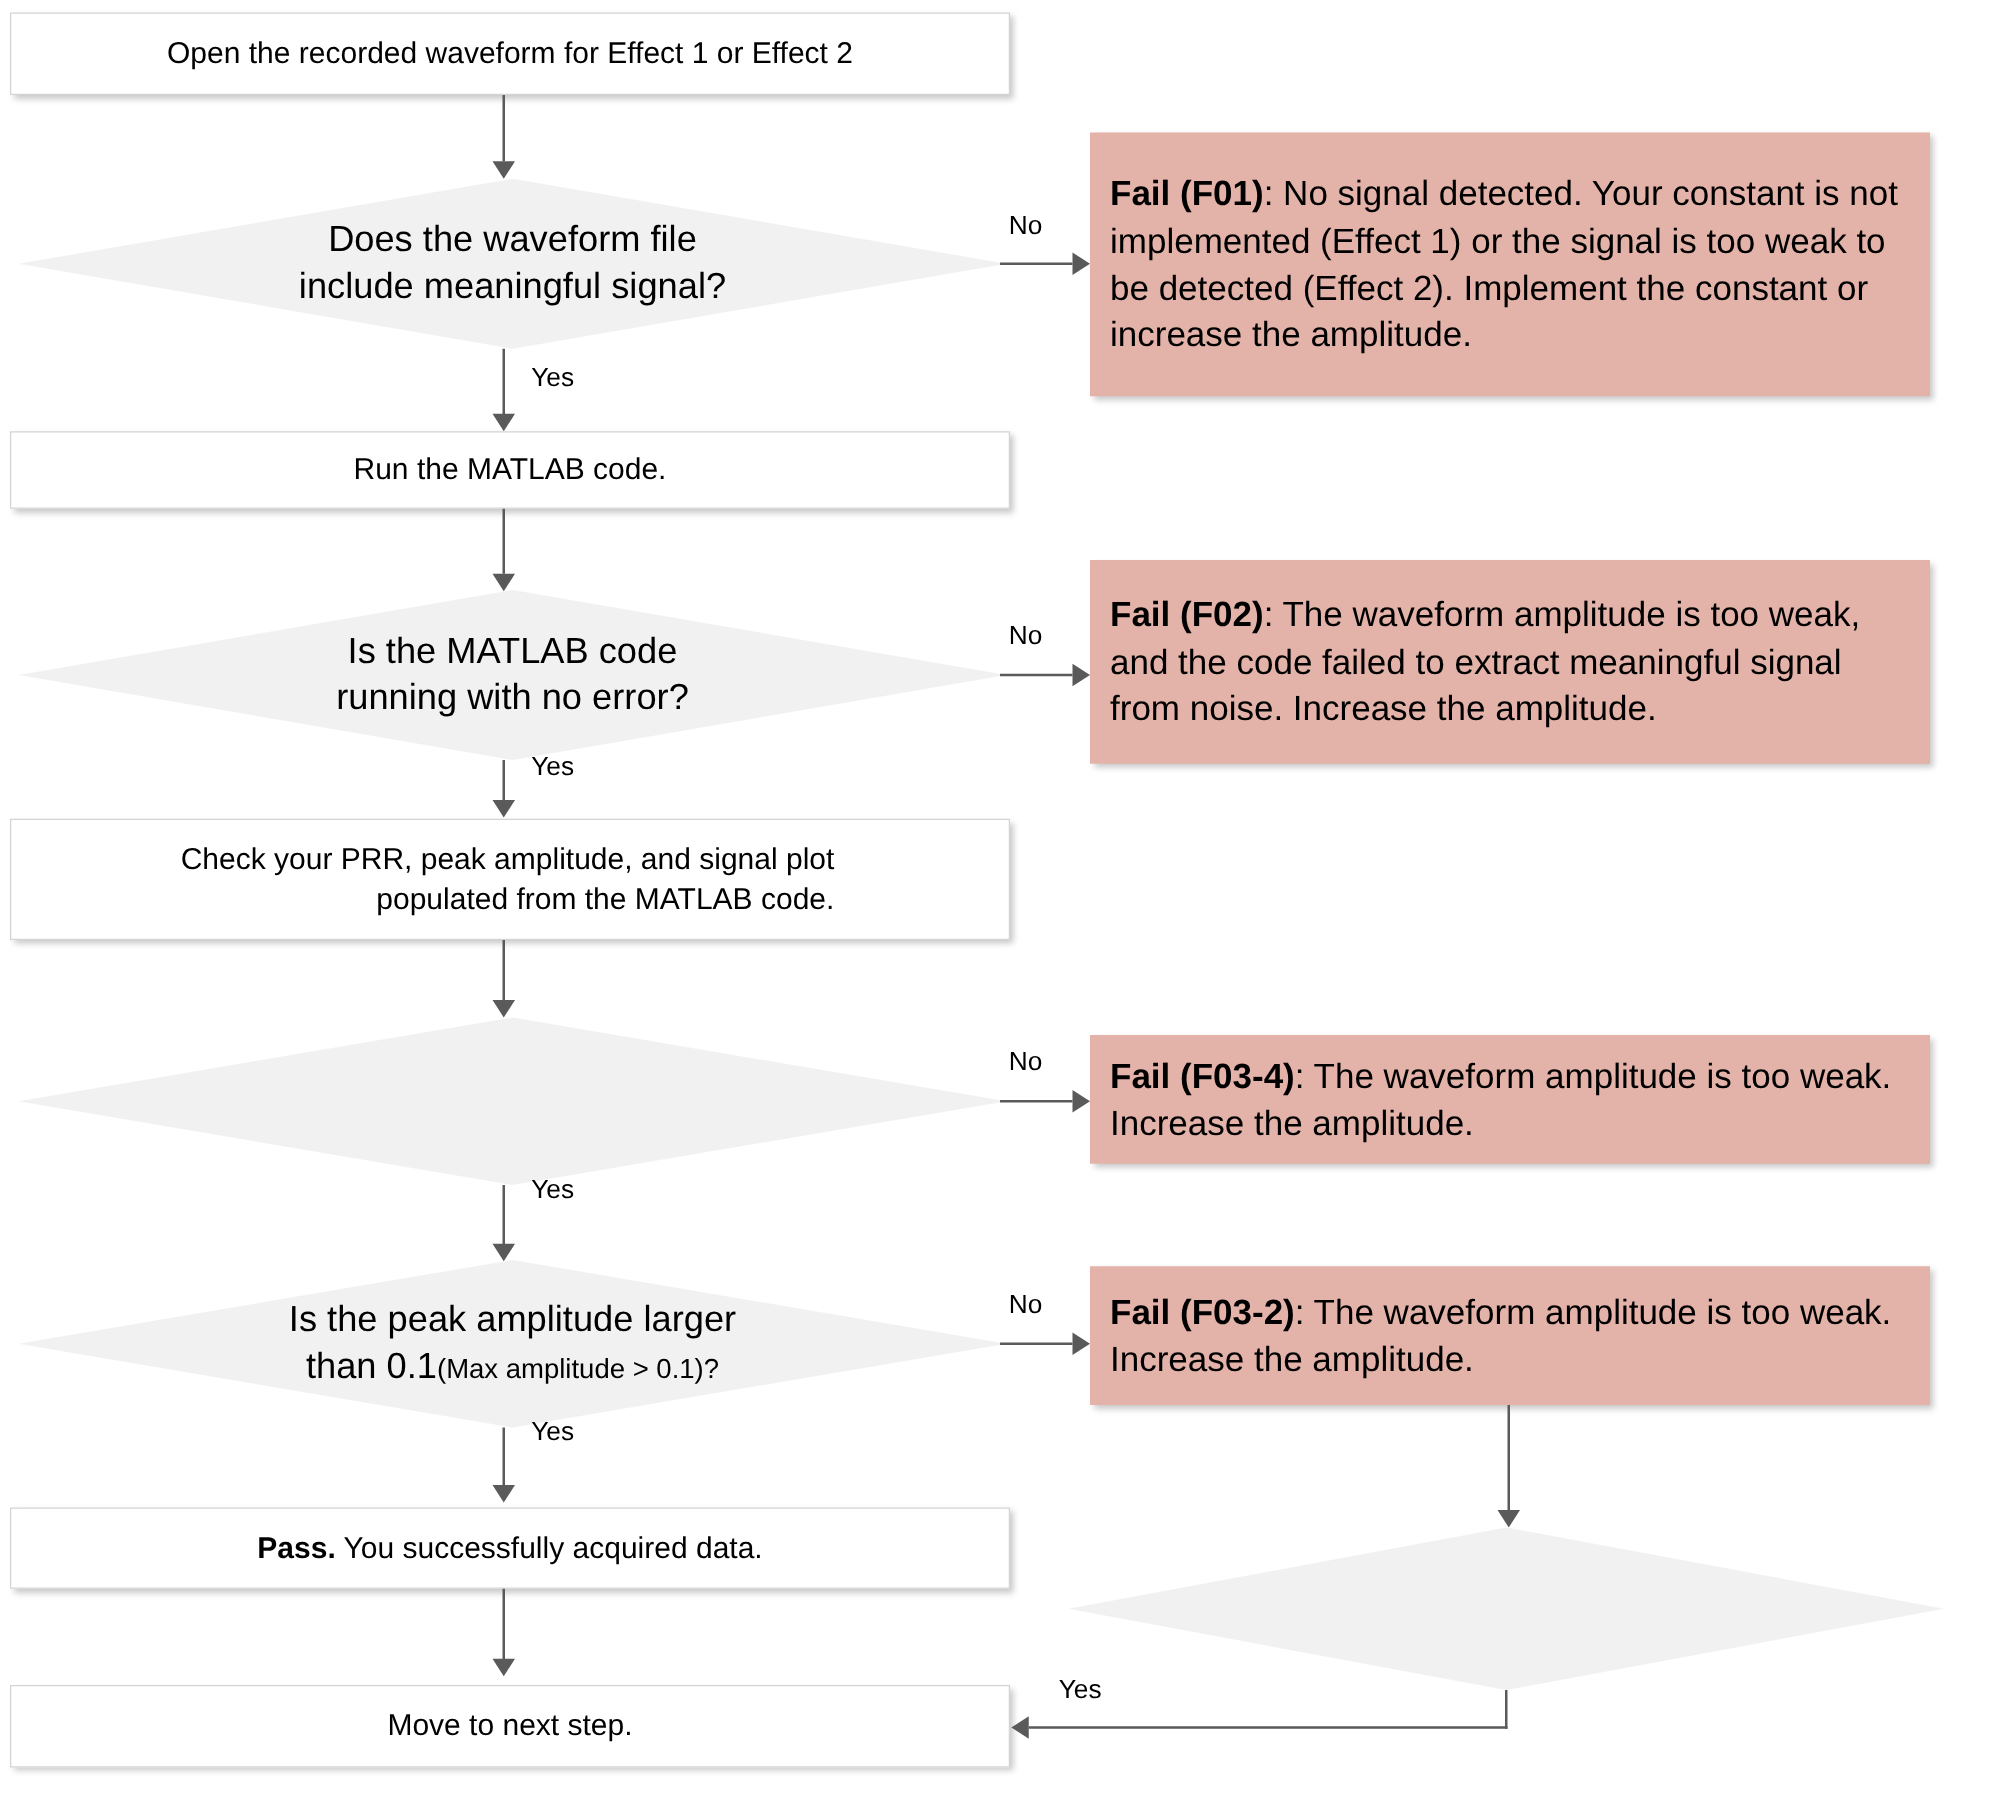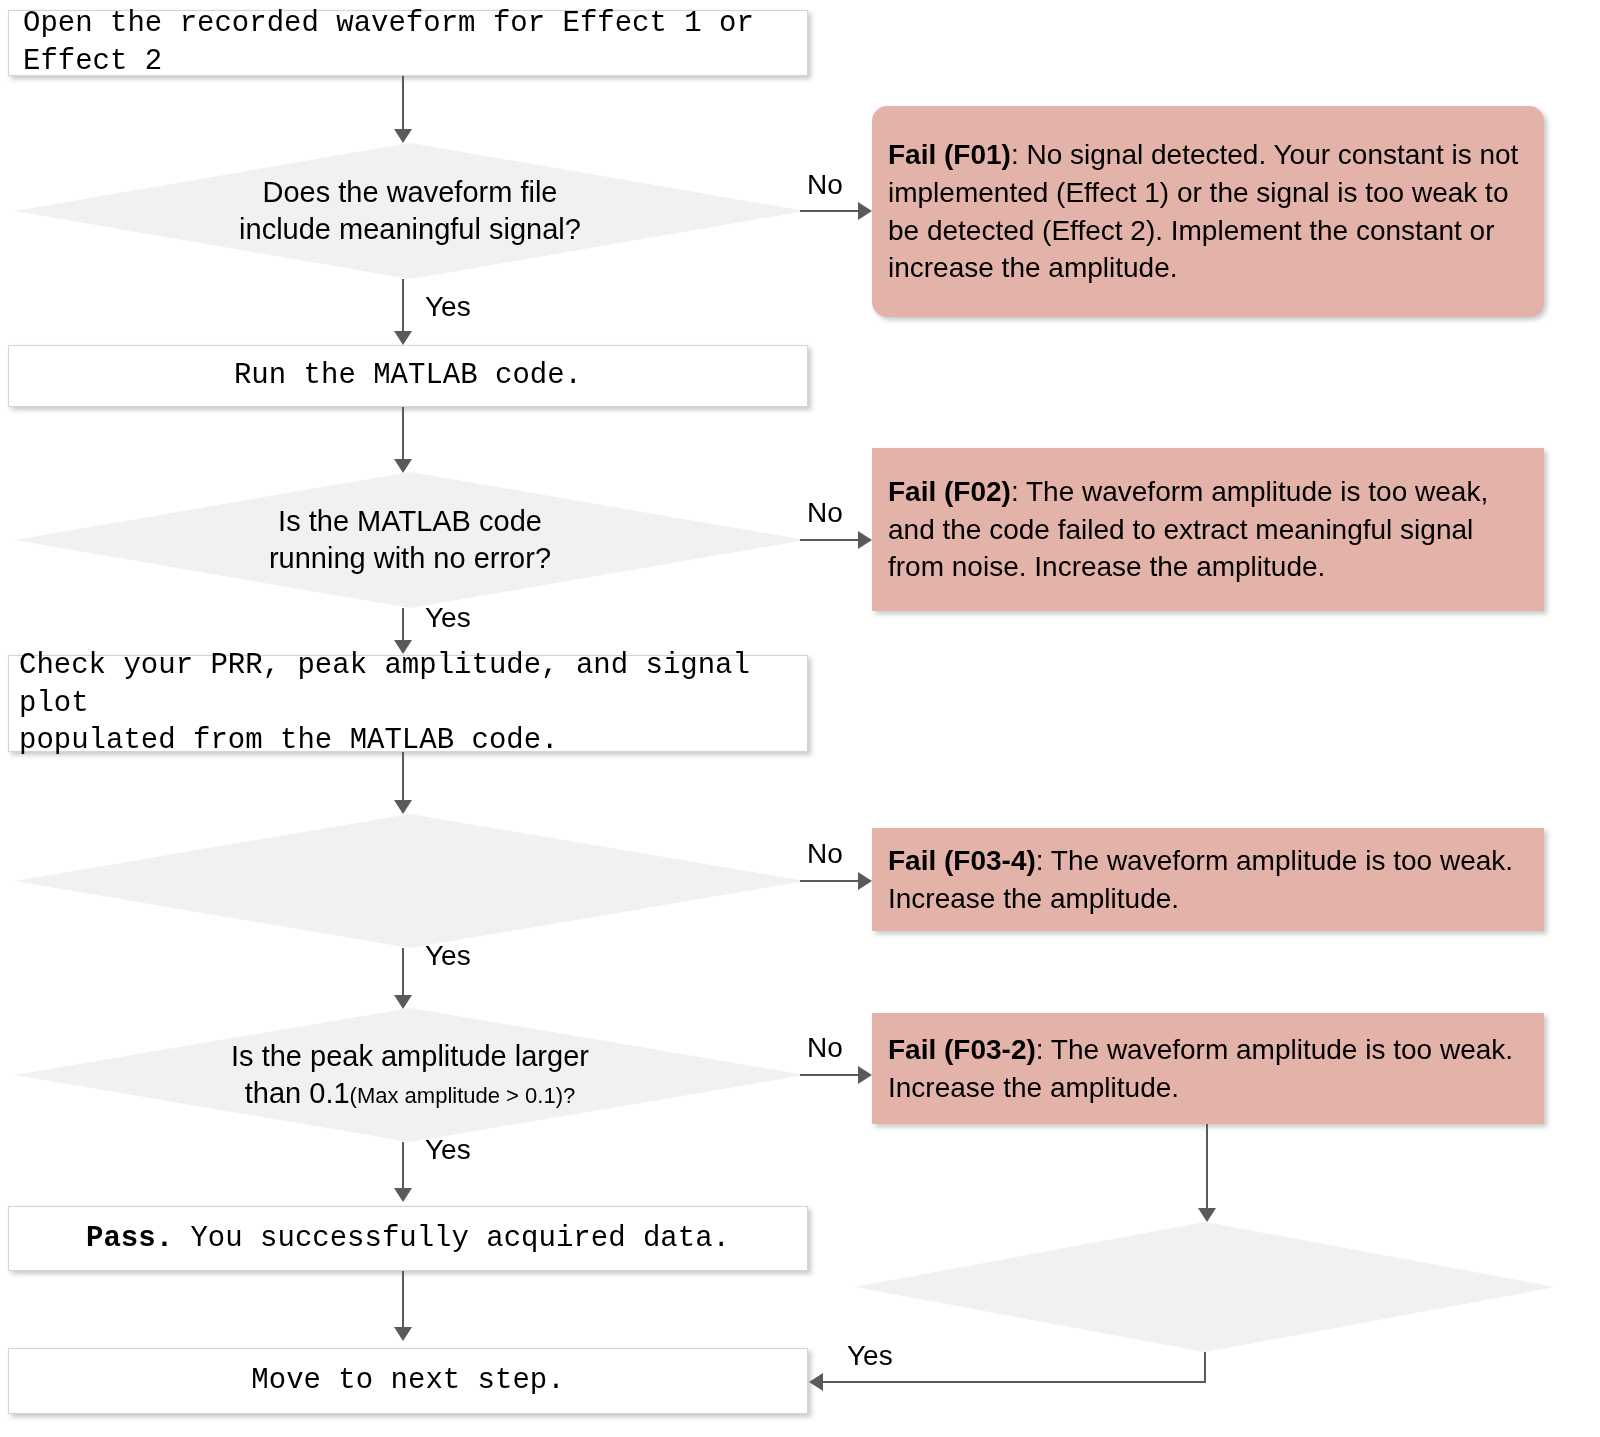--- a/index.html
+++ b/index.html
@@ -22,25 +22,24 @@
   
   .node-box {
     position: absolute;
     box-sizing: border-box;
     background: #ffffff;
     border: 1px solid #d4d4d4;
     box-shadow: 3px 3px 5px rgba(0,0,0,0.22);
     display: flex;
     align-items: center;
     justify-content: center;
-    text-align: left;
+    text-align: right;
     line-height: 1.30;
-    font-size: 29px;
+    font-size: 24px;
     padding: 4px 14px;
-    font-family: Liberation Mono, monospace;
   }
 
   
   .fail-box {
     position: absolute;
     box-sizing: border-box;
     background: #e3b2a8;
     border: 0;
     box-shadow: 3px 3px 5px rgba(0,0,0,0.22);
     display: flex;
@@ -102,21 +101,21 @@
   }
   .arrow-left {
     position: absolute;
     width: 0; height: 0;
     border-top: 9px solid transparent;
     border-bottom: 9px solid transparent;
     border-right: 14px solid #5a5a5a;
   }
   .edge-label {
     position: absolute;
-    font-size: 28px;
+    font-size: 21px;
     color: #000;
     white-space: nowrap;
   }
 </style>
 </head>
 <body>
 
 <div id="canvas">
 
   <div class="node-box" style="left:8px; top:10px; width:800px; height:66px;">
@@ -209,21 +208,21 @@
     </span>
   </div>
 
   <div class="v-line" style="left:402px; top:1271px; height:58px;"></div>
   <div class="arrow-down" style="left:394px; top:1327px;"></div>
 
   <div class="node-box" style="left:8px; top:1348px; width:800px; height:66px;">
     <span>Move to next step.</span>
   </div>
 
-  <div class="fail-box" style="left:872px; top:106px; width:672px; height:211px;border-radius:15px;">
+  <div class="fail-box" style="left:872px; top:106px; width:672px; height:211px;">
     <div class="inner">
       <b>Fail (F01)</b><span>: No signal detected. Your constant is not implemented (Effect 1) or the signal is too weak to be detected (Effect 2). Implement the constant or increase the amplitude.</span>
     </div>
   </div>
 
   <div class="fail-box" style="left:872px; top:448px; width:672px; height:163px;">
     <div class="inner">
       <b>Fail (F02)</b><span>: The waveform amplitude is too weak, and the code failed to extract meaningful signal from noise. Increase the amplitude.</span>
     </div>
   </div>

